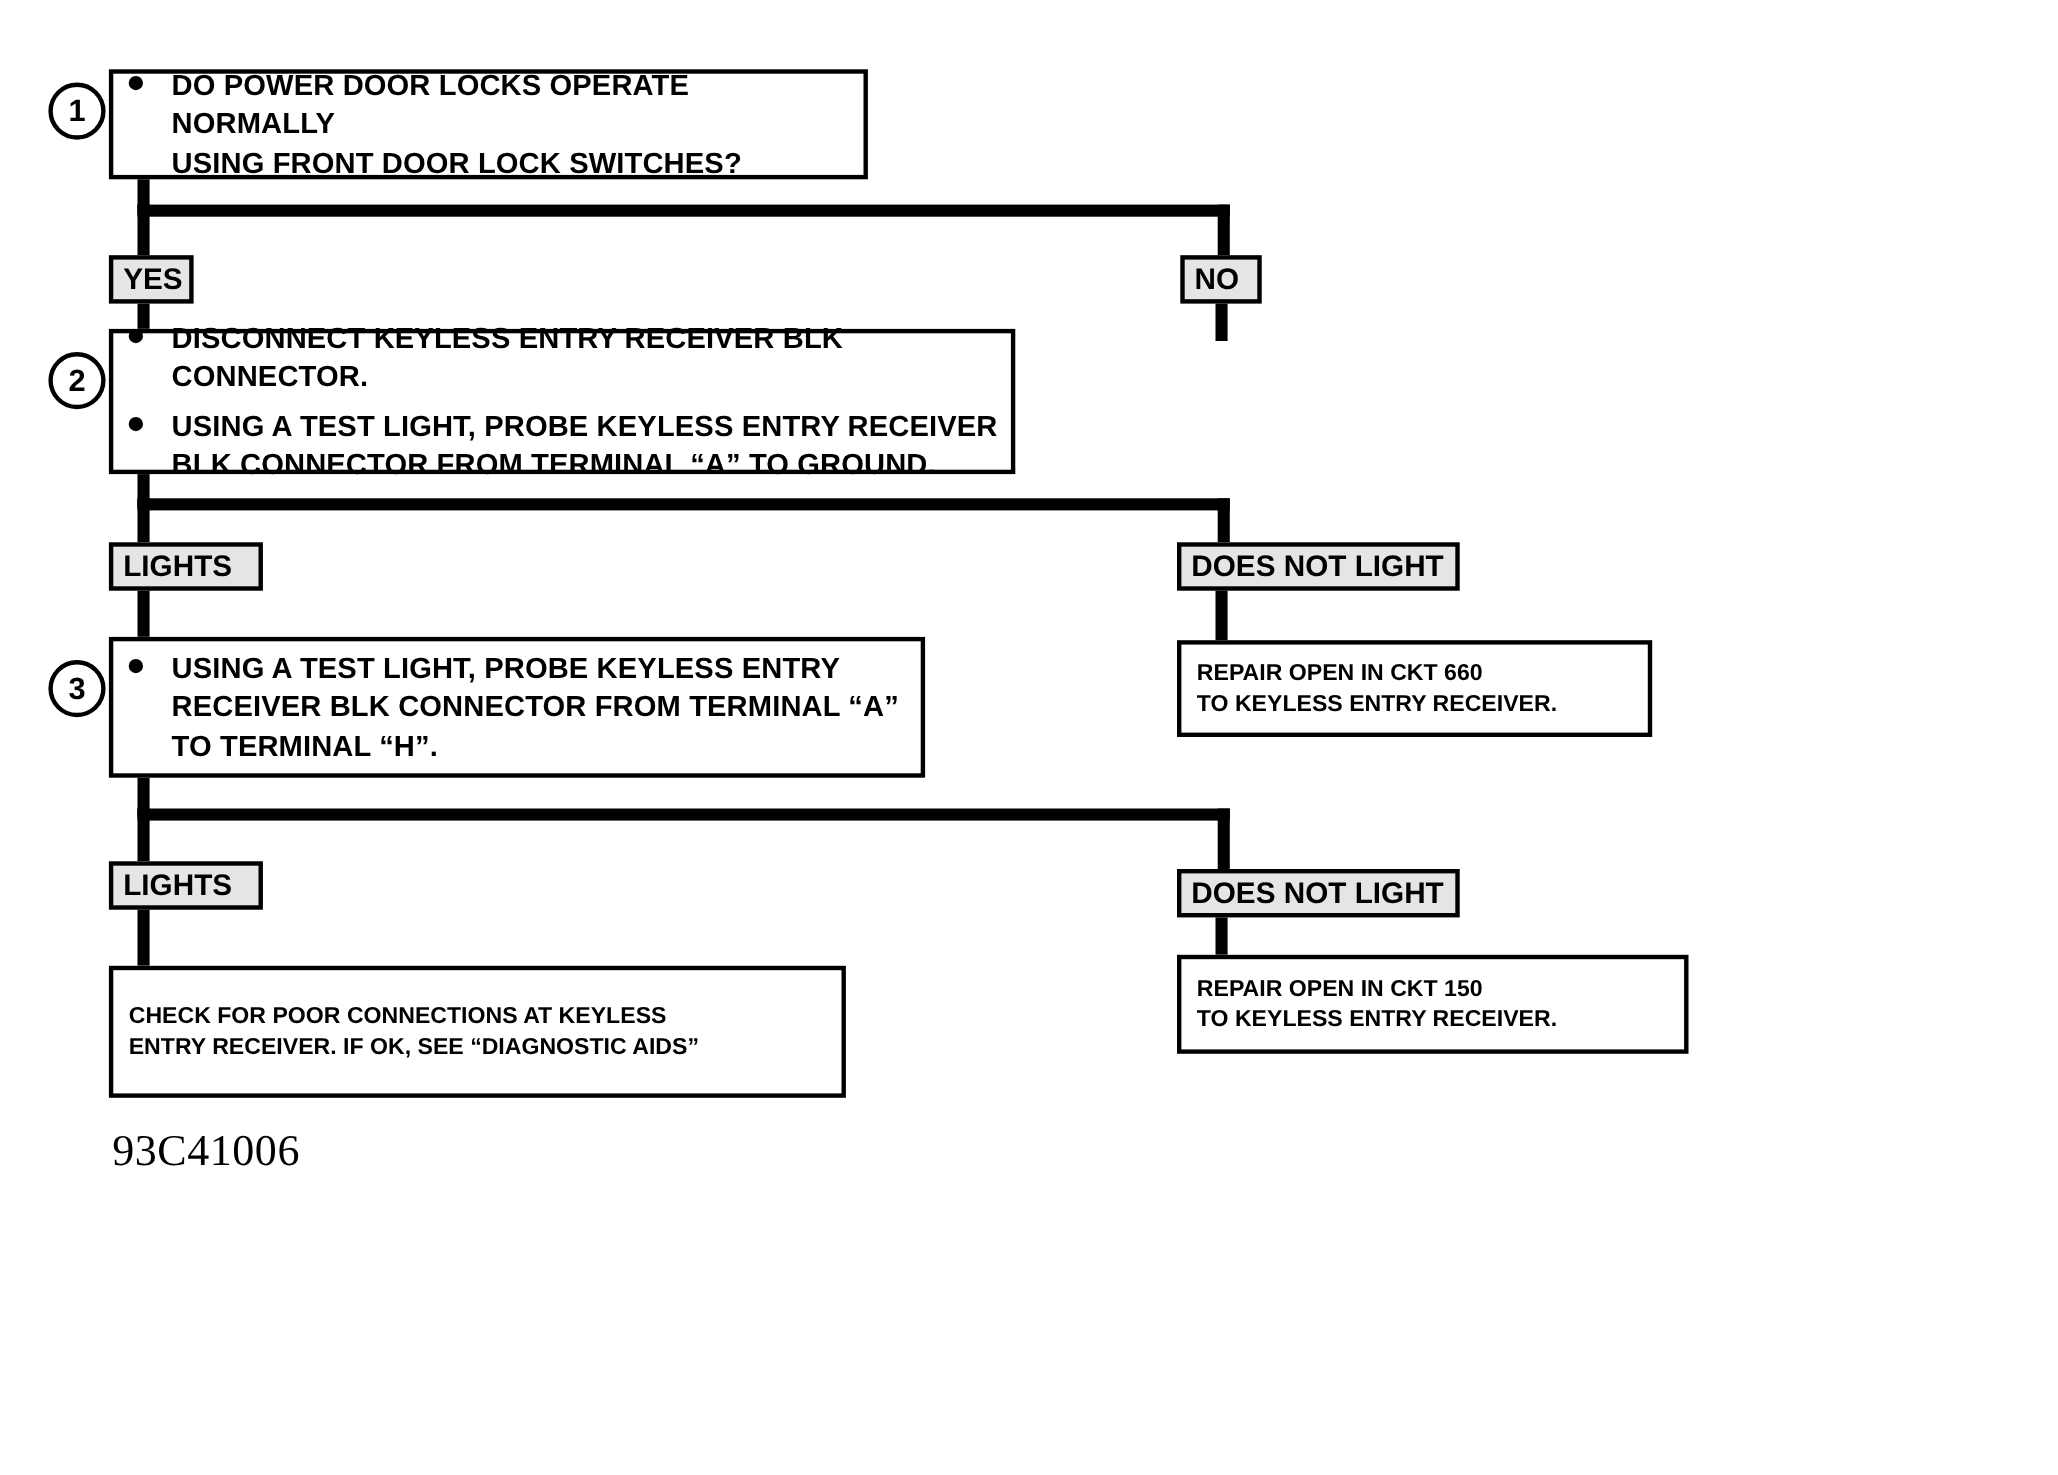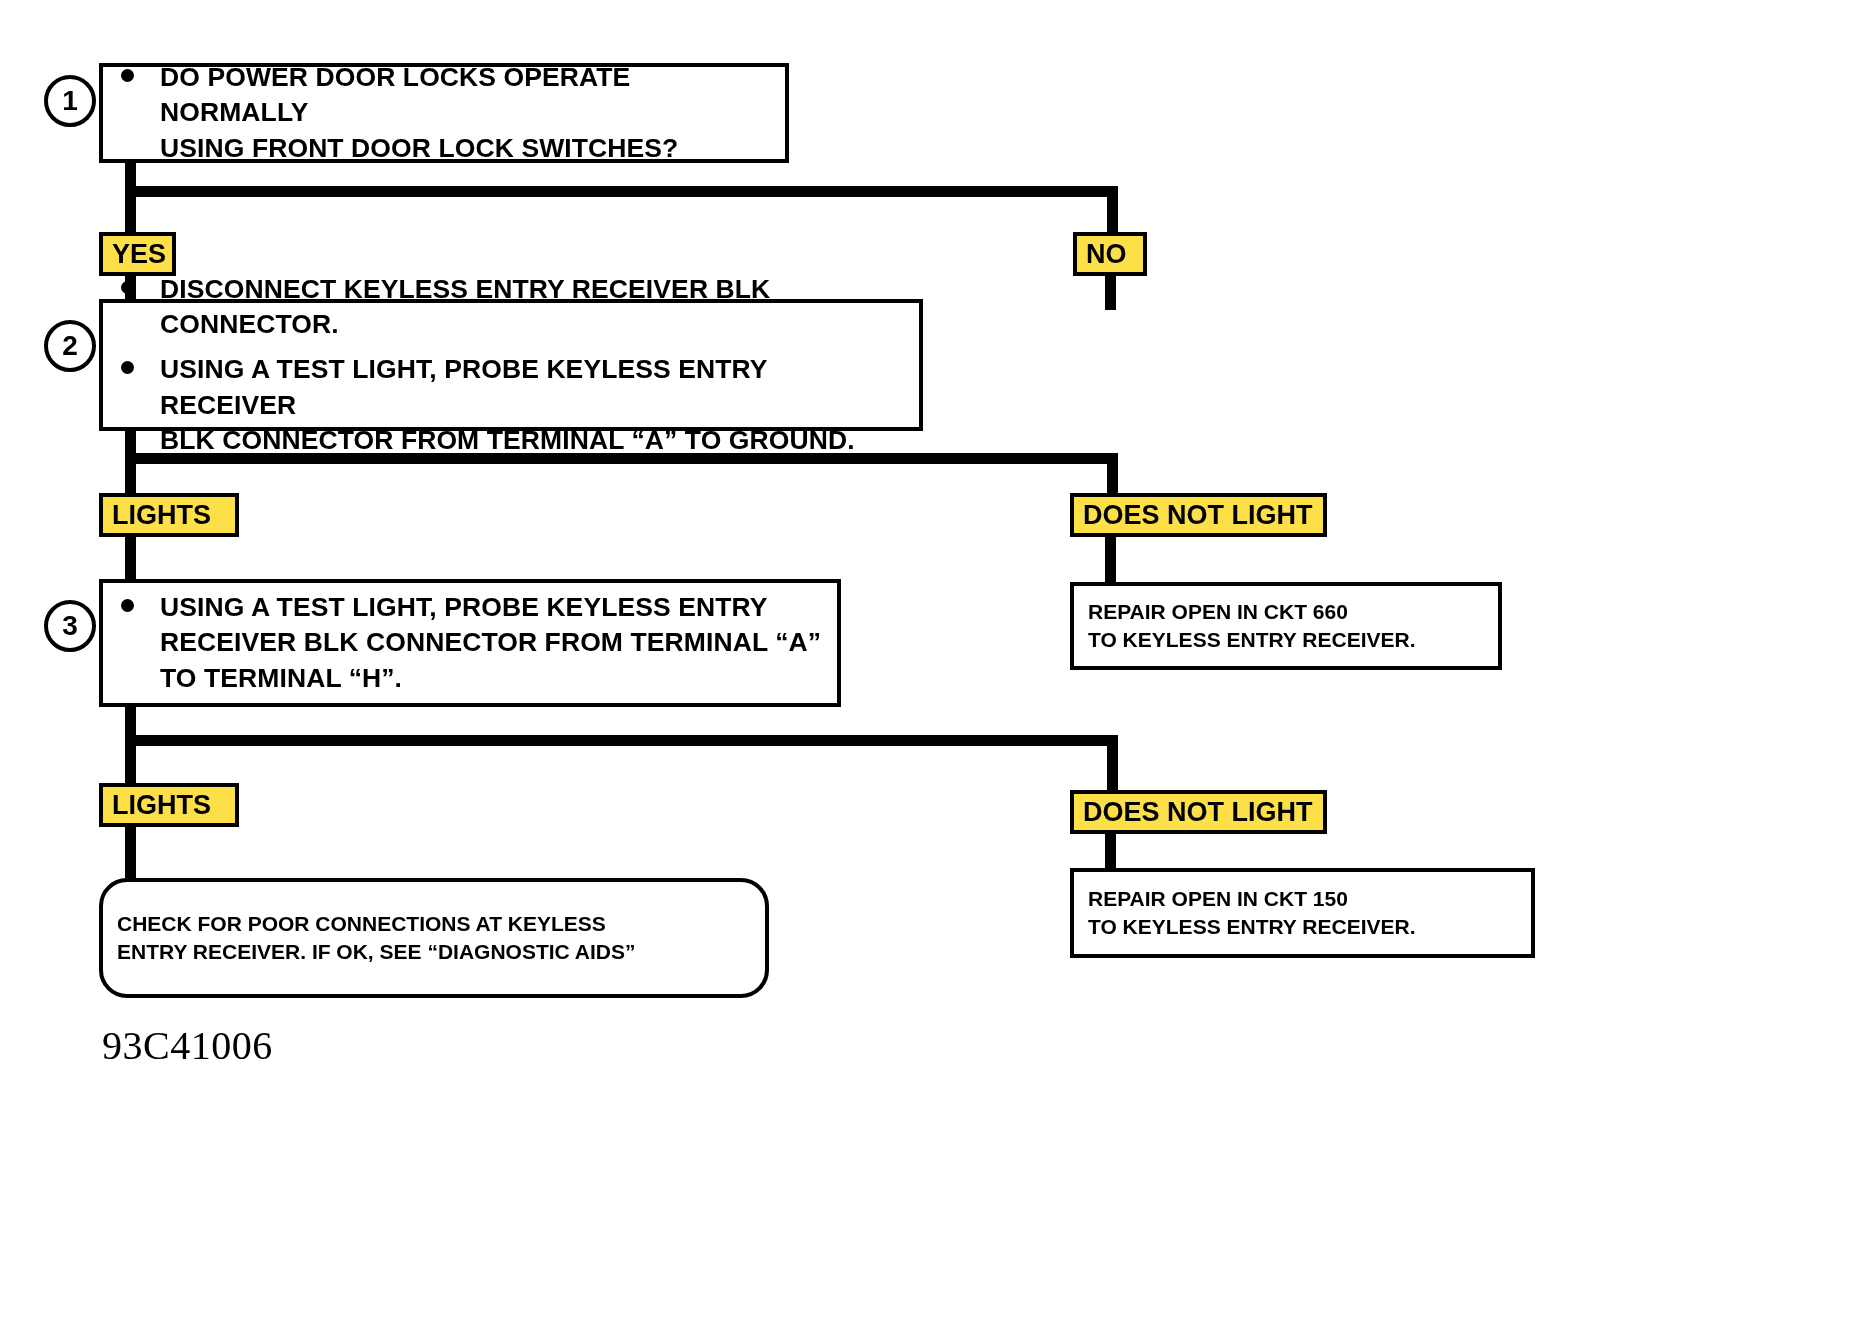--- a/index.html
+++ b/index.html
@@ -28,21 +28,20 @@
     align-items: center;
   }
   .box-inner {
     padding: 6px 10px 6px 14px;
     width: 100%;
     box-sizing: border-box;
   }
 
   
   .step-box .box-inner {
-    padding-left: 18px;
   }
   .bullet-row {
     display: flex;
     align-items: flex-start;
     margin: 0;
   }
   .bullet-row + .bullet-row {
     margin-top: 10px;
   }
   .bullet {
@@ -76,21 +75,21 @@
     font-size: 24px;
     line-height: 1.22;
     color: #000000;
     white-space: pre-line;
     letter-spacing: -0.2px;
   }
 
   
   .branch-box {
     position: absolute;
-    background: #fde047;
+    background: #e5e5e5;
     border: 4px solid #000000;
     box-sizing: border-box;
     display: flex;
     align-items: center;
     justify-content: flex-start;
   }
   .branch-label {
     font-weight: bold;
     font-size: 27px;
     line-height: 1;
@@ -235,21 +234,21 @@
     <div class="branch-label">LIGHTS</div>
   </div>
 
   <div class="branch-box" style="left:1070px; top:790px; width:257px; height:44px;">
     <div class="branch-label">DOES NOT LIGHT</div>
   </div>
 
   <div class="conn" style="left:125px; top:827px; width:11px; height:51px;"></div>
   <div class="conn" style="left:1105px; top:834px; width:11px; height:34px;"></div>
 
-  <div class="box" style="left:99px; top:878px; width:670px; height:120px;border-radius:28px;">
+  <div class="box" style="left:99px; top:878px; width:670px; height:120px;">
     <div class="box-inner" style="padding-left:14px;">
       <div class="plain-text">CHECK FOR POOR CONNECTIONS AT KEYLESS
 ENTRY RECEIVER.  IF OK, SEE “DIAGNOSTIC AIDS”</div>
     </div>
   </div>
 
   <div class="box" style="left:1070px; top:868px; width:465px; height:90px;justify-content:center;">
     <div class="box-inner" style="padding-left:14px;">
       <div class="plain-text">REPAIR OPEN IN CKT 150
 TO KEYLESS ENTRY RECEIVER.</div>

